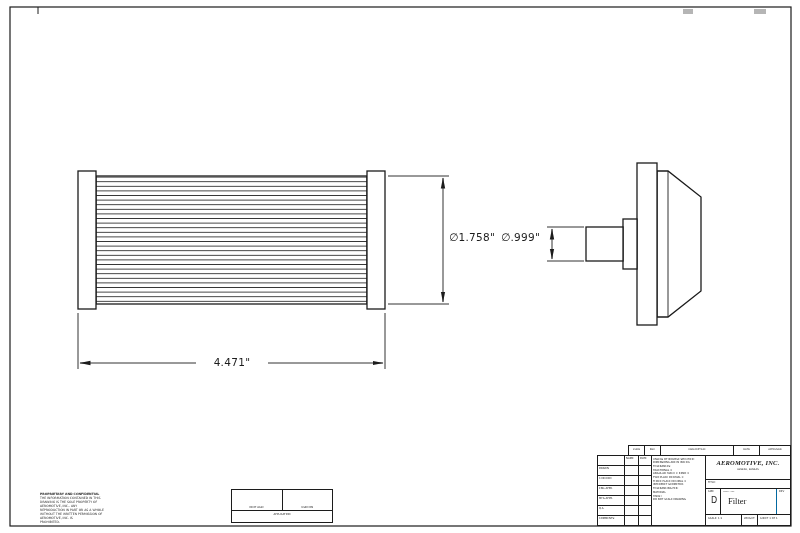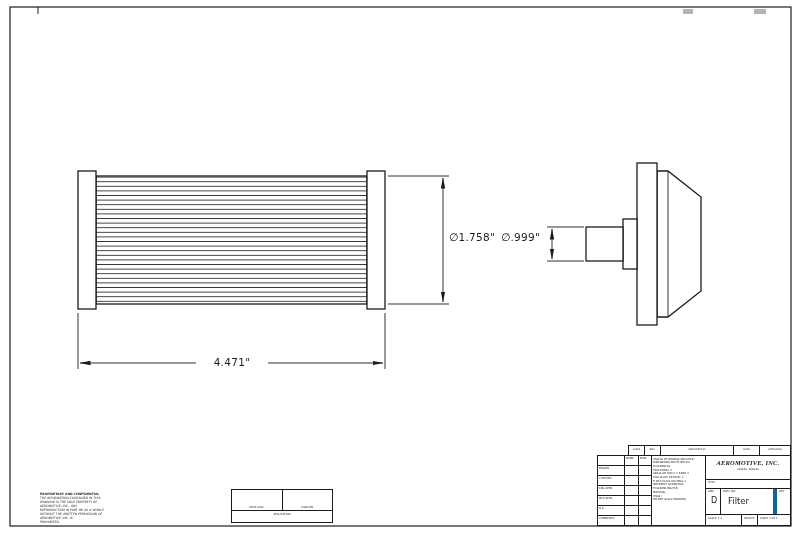--- a/index.html
+++ b/index.html
@@ -32,21 +32,21 @@
   .tb-right { flex:1; display:flex; flex-direction:column; }
   .tb-company { height:24px; border-bottom:1px solid #1c1c1c; text-align:center; padding-top:3px; }
   .tb-company .co { font-family:"Liberation Serif", serif; font-style:italic; font-weight:bold;
                     font-size:6.5px; letter-spacing:.2px; }
   .tb-company .co-sub { font-size:2.5px; margin-top:1px; }
   .tb-title { height:9px; border-bottom:1px solid #1c1c1c; padding:1px 0 0 2px; }
   .tb-dwg { height:26px; border-bottom:1px solid #1c1c1c; display:flex; }
   .tb-dwg .cell { padding:1px 0 0 2px; }
   .tb-size { width:15px; border-right:1px solid #1c1c1c; }
   .tb-size .big { font-size:8px; text-align:center; margin-top:3px; }
-  .tb-no { flex:1; border-right:4px solid #0369a1; }
+  .tb-no { flex:1; border-right:1px solid #0369a1;font-family:Liberation Serif, serif; }
   .tb-no .big { font-size:8.5px; margin:3px 0 0 5px; }
   .tb-rev { width:13px; }
   .tb-scale { flex:1; display:flex; }
   .tb-scale .cell { padding:1.5px 0 0 2px; }
   .tb-scale .c1 { width:36px; border-right:1px solid #1c1c1c; }
   .tb-scale .c2 { flex:1; border-right:1px solid #1c1c1c; }
   .tb-scale .c3 { width:32px; }
   
   .revstrip { border:1px solid #1c1c1c; border-bottom:none; display:flex;
               font-size:2.5px; background:#fff; }

